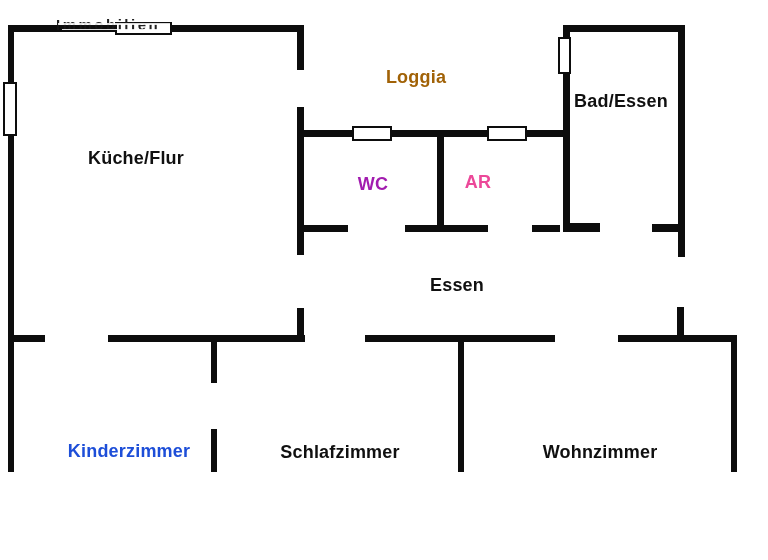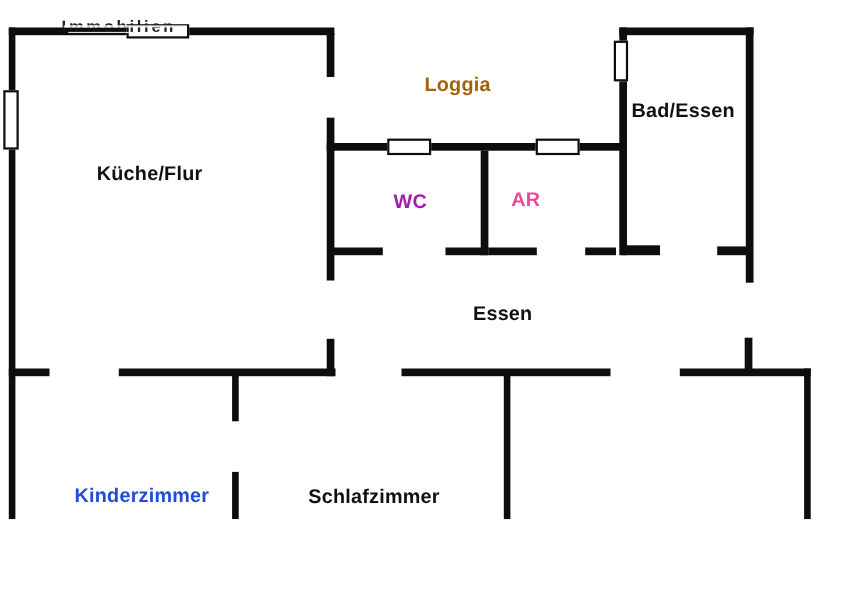--- a/index.html
+++ b/index.html
@@ -61,13 +61,14 @@
     <div class="window" style="left: 487px; top: 126px; width: 40px; height: 15px; border-color: rgb(13, 13, 13); z-index: 20;"></div>
     <div class="window" style="left: 558px; top: 37px; width: 13px; height: 37px; border-color: rgb(13, 13, 13); z-index: 20;"></div>
     <div class="room-label" style="left: 136px; top: 158px; font-size: 18px; color: rgb(16, 16, 16); z-index: 40;">Küche/Flur</div>
     <div class="room-label" style="left: 416px; top: 77px; font-size: 18px; color: #a16207; z-index: 40;">Loggia</div>
     <div class="room-label" style="left: 621px; top: 101px; font-size: 18px; color: rgb(16, 16, 16); z-index: 40;">Bad/Essen</div>
     <div class="room-label" style="left: 373px; top: 184px; font-size: 18px; color: #a21caf; z-index: 40;">WC</div>
     <div class="room-label" style="left: 478px; top: 182px; font-size: 18px; color: #ec4899; z-index: 40;">AR</div>
     <div class="room-label" style="left: 457px; top: 285px; font-size: 18px; color: rgb(16, 16, 16); z-index: 40;">Essen</div>
     <div class="room-label" style="left: 129px; top: 451px; font-size: 18px; color: #1d4ed8; z-index: 40;">Kinderzimmer</div>
     <div class="room-label" style="left: 340px; top: 452px; font-size: 18px; color: rgb(16, 16, 16); z-index: 40;">Schlafzimmer</div>
+    <div class="room-label" style="left: 600px; top: 452px; font-size: 18px; color: rgb(16, 16, 16); z-index: 40;">Wohnzimmer</div>
   </div>
 
 </body></html>

